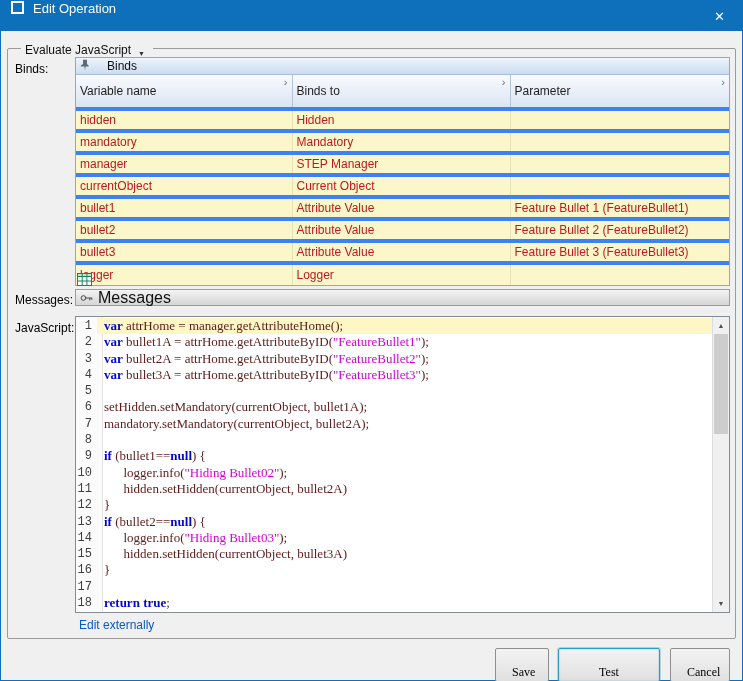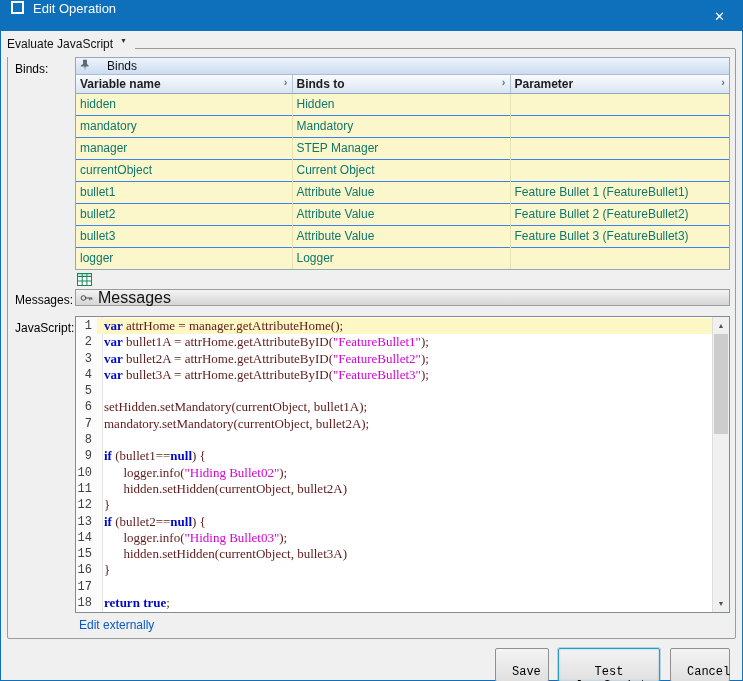--- a/index.html
+++ b/index.html
@@ -24,53 +24,53 @@
   .close-btn {
     margin-left: auto; width: 45px; height: 30px; color: #fff; font-size: 13px;
     display: flex; align-items: center; justify-content: center; cursor: default;
   }
   .content { position: absolute; top: 30px; left: 0; right: 0; bottom: 0; background: #f0f0f0; }
   .groupbox {
     position: absolute; left: 6px; top: 17px; width: 729px; height: 591px;
     border: 1px solid #9b9b9b; border-radius: 2px;
   }
   .op-selector {
-    position: absolute; left: 2px; top: 6px; height: 20px; z-index: 2;
+    position: absolute; left: 20px; top: 6px; height: 20px; z-index: 2;
     background: #f0f0f0; padding: 0 8px 0 4px;
-    display: flex; align-items: flex-start; gap: 7px;
+    display: flex; align-items: flex-end; gap: 7px;
     font-size: 12px; color: #111; cursor: default;
   }
   .caret { font-size: 7px; color: #333; }
   .side-label { position: absolute; left: 14px; font-size: 12px; color: #000; z-index: 2; }
   .lbl-binds { top: 31px; }
   .lbl-messages { top: 262px; }
   .lbl-js { top: 290px; }
 
   .binds-panel {
     position: absolute; left: 74px; top: 26px; width: 655px; z-index: 2;
     border: 1px solid #97a6bb; background: #fff;
   }
   .panel-header {
     height: 17px; background: linear-gradient(#eef4fc, #ccdcf0);
     border-bottom: 1px solid #a9bdd6;
     display: flex; align-items: center; gap: 17px; padding: 0 4px;
     font-size: 12px; color: #111;
   }
   .binds-table { width: 100%; border-collapse: collapse; table-layout: fixed; font-size: 12px; }
   .binds-table th {
-    height: 18px; font-weight: 700; text-align: left; padding: 0 14px 0 4px;
+    height: 34px; font-weight: 400; text-align: left; padding: 0 14px 0 4px;
     background: linear-gradient(#f9fbfe, #d9e4f2);
     border-bottom: 1px solid #8fa8c4; color: #1e1e1e;
     position: relative; white-space: nowrap; overflow: hidden;
   }
   .binds-table th + th { border-left: 1px solid #b3c4d9; }
   .sort { position: absolute; right: 4px; top: 1px; font-size: 11px; color: #5d7288; }
   .binds-table td {
     height: 22px; background: var(--row-bg, #fcf7cb);
-    border-top: 1px solid #3b82f6; padding: 0 4px; color: #0f766e;
+    border-top: 4px solid #3b82f6; padding: 0 4px; color: #b91c1c;
     white-space: nowrap; overflow: hidden;
   }
   .binds-table td + td { border-left: 1px solid #e9e1b6; }
 
   .table-icon-btn { position: absolute; left: 76px; top: 241px; width: 17px; height: 15px; cursor: pointer; z-index: 2; }
 
   .messages-bar {
     position: absolute; left: 74px; top: 258px; width: 655px; height: 17px; z-index: 2;
     background: linear-gradient(#f4f4f4, #d5d5d5); border: 1px solid #9d9d9d;
     display: flex; align-items: center; gap: 5px; padding: 0 4px;
@@ -96,21 +96,21 @@
 
   .vscroll { position: absolute; top: 0; right: 0; width: 17px; height: 100%; background: #f0f0f0; border-left: 1px solid #dcdcdc; }
   .v-arrow { height: 17px; display: flex; align-items: center; justify-content: center; font-size: 7px; color: #505050; }
   .v-arrow.down { position: absolute; bottom: 0; left: 0; right: 0; }
   .thumb { position: absolute; left: 1px; right: 1px; top: 17px; height: 100px; background: #cdcdcd; }
 
   .edit-ext { position: absolute; left: 78px; top: 587px; font-size: 12px; color: var(--link, #0a58c4); cursor: pointer; z-index: 2; }
 
   .btn {
     position: absolute; top: 617px; height: 32px;
-    font-family: Liberation Mono, monospace; font-size: 12px; color: #000;
+    font-family: Liberation Serif, serif; font-size: 12px; color: #000;
     background: linear-gradient(#f3f3f3, #e0e0e0);
     border: 1px solid #8f8f8f; border-radius: 2px; padding: 16px; cursor: pointer;
   }
   .btn-save { left: 494px; width: 54px; }
   .btn-test {
     left: 557px; width: 102px; border-color: #2e9bc1;
     box-shadow: 0 0 0 1px rgba(64,160,200,.35), inset 0 0 2px rgba(64,170,210,.55);
   }
   .btn-cancel { left: 669px; width: 60px; }
 </style>

